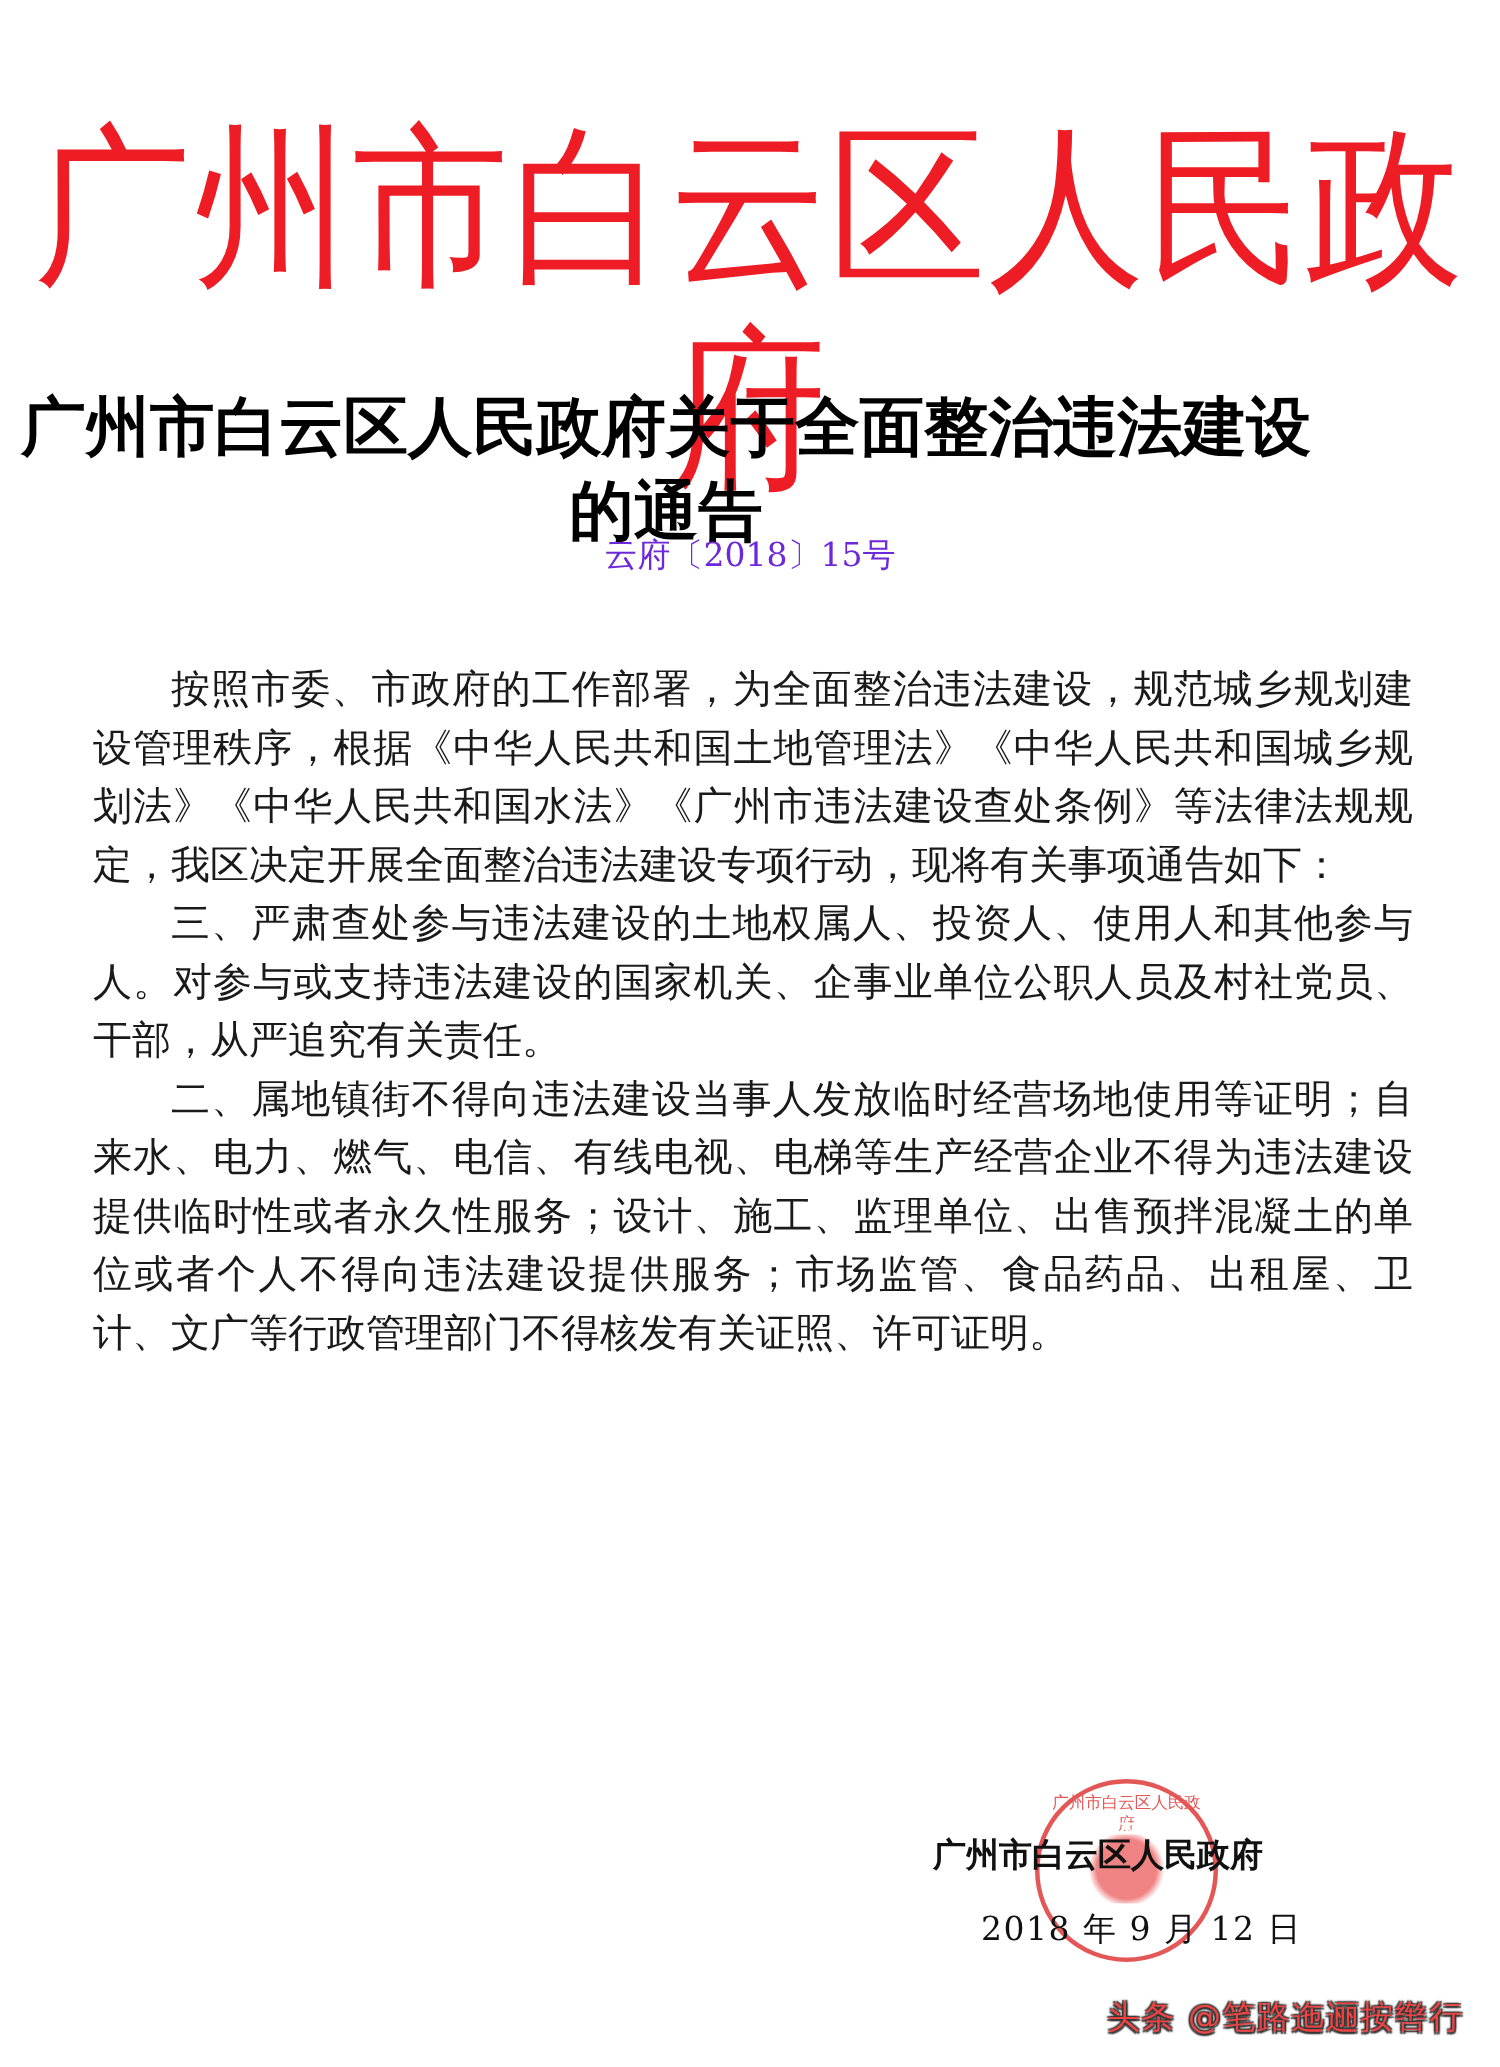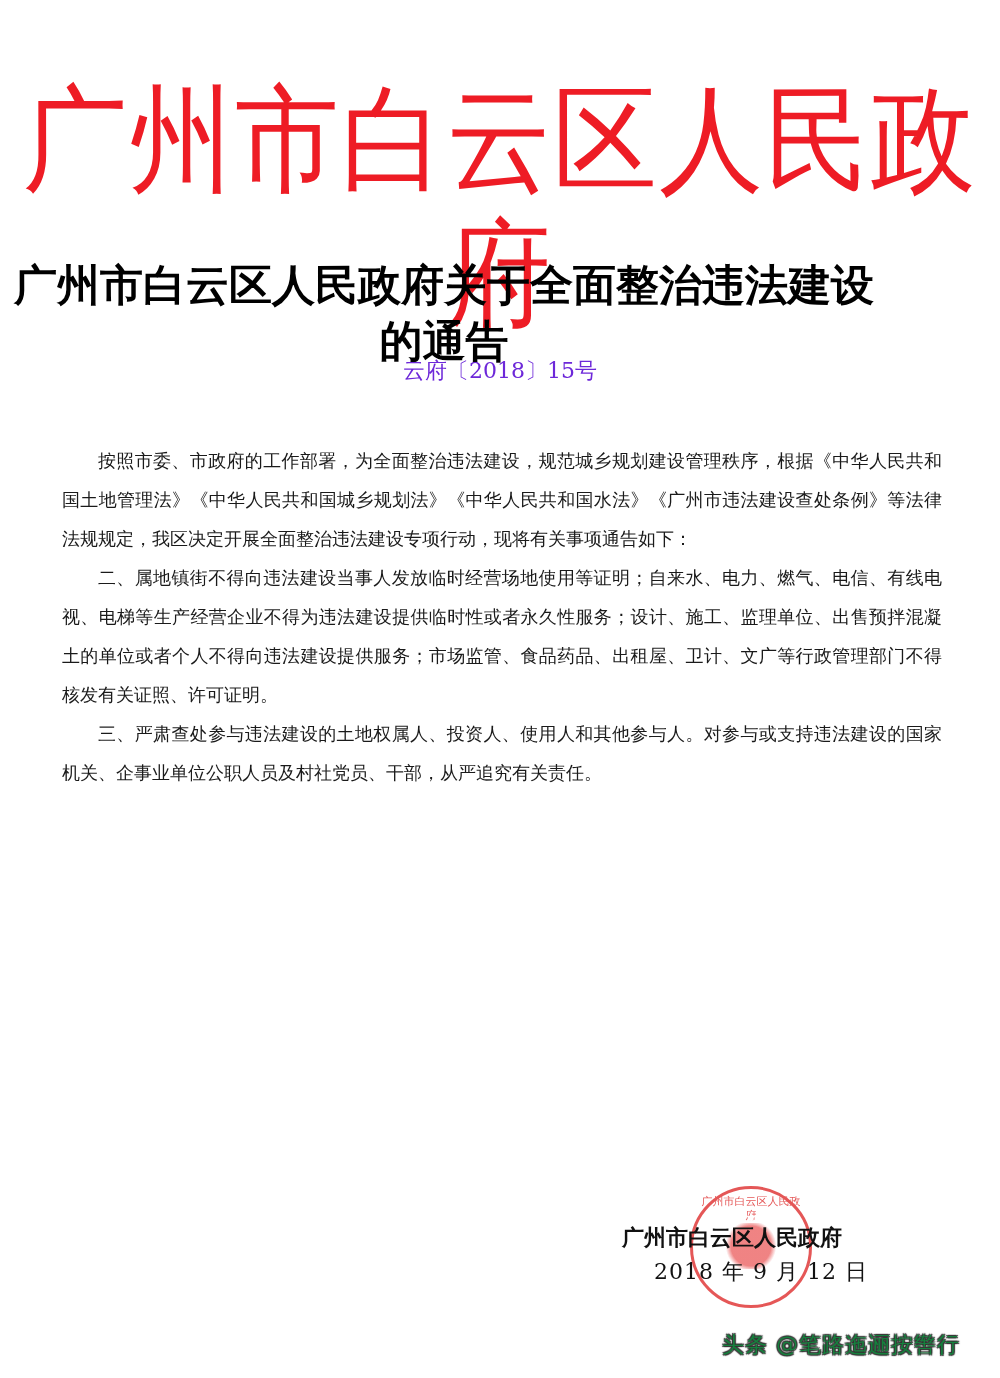--- a/index.html
+++ b/index.html
@@ -16,66 +16,66 @@
     position: absolute; left: 0; top: 258px; width: 888px; text-align: center;
     font-size: 43px; font-weight: bold; line-height: 56px; color: #000000;
     font-family: "Liberation Serif", "DejaVu Serif", serif; letter-spacing: 0px;
   }
   .doc-number {
     position: absolute; left: 0; top: 356px; width: 1000px; text-align: center;
     font-size: 22px; line-height: 30px; color: #6d28d9;
   }
   .body-text {
     position: absolute; left: 62px; top: 441px; width: 880px;
-    font-size: 18px; line-height: 39px; color: #1a1a1a; text-align: justify;
+    font-size: 26px; line-height: 39px; color: #1a1a1a; text-align: justify;
   }
   .para { margin: 0; text-indent: 2em; }
   .signature {
     position: absolute; left: 622px; top: 1222px; width: 260px;
     font-size: 22px; line-height: 30px; color: #111; z-index: 2;
   }
   .sig-org { display: block; font-weight: bold; }
-  .sig-date { display: block; margin-top: 5px; padding-left: 32px; letter-spacing: 1px; }
+  .sig-date { display: block; margin-top: 20px; padding-left: 32px; letter-spacing: 1px; }
   .seal {
     position: absolute; left: 690px; top: 1186px; width: 116px; height: 116px;
     border: 3px solid #e03a3a; border-radius: 50%; z-index: 1; opacity: 0.85;
   }
   .seal-inner {
     position: absolute; left: 30px; top: 34px; width: 56px; height: 46px;
     background: radial-gradient(circle at 50% 50%, #e84a4a 0%, #e84a4a 55%, transparent 70%);
     opacity: 0.8;
   }
   .seal-star {
     position: absolute; left: 0; top: 20px; width: 116px; text-align: center; color: #ffffff;
     font-size: 14px; line-height: 16px; z-index: 2;
   }
   .seal-ring-text {
     position: absolute; left: 8px; top: 6px; width: 100px; text-align: center;
     font-size: 11px; color: #e03a3a; line-height: 14px;
   }
   .watermark {
-    position: absolute; right: 40px; top: 1330px;
+    position: absolute; right: 24px; top: 1330px;
     font-family: "DejaVu Sans", "Liberation Sans", sans-serif; font-size: 22px;
-    color: #15803d; text-shadow: 1px 1px 1px #333, -1px -1px 1px #333, 1px -1px 1px #333, -1px 1px 1px #333;
+    color: #ef4444; text-shadow: 1px 1px 1px #333, -1px -1px 1px #333, 1px -1px 1px #333, -1px 1px 1px #333;
     letter-spacing: 1px;
   }
 </style>
 </head>
 <body>
 
 <div class="masthead">广州市白云区人民政府</div>
 
 <div class="doc-title">广州市白云区人民政府关于全面整治违法建设的通告</div>
 
 <div class="doc-number">云府〔2018〕15号</div>
 
 <div class="body-text">
   <p class="para">按照市委、市政府的工作部署，为全面整治违法建设，规范城乡规划建设管理秩序，根据《中华人民共和国土地管理法》《中华人民共和国城乡规划法》《中华人民共和国水法》《广州市违法建设查处条例》等法律法规规定，我区决定开展全面整治违法建设专项行动，现将有关事项通告如下：</p>
+  <p class="para">三、严肃查处参与违法建设的土地权属人、投资人、使用人和其他参与人。对参与或支持违法建设的国家机关、企事业单位公职人员及村社党员、干部，从严追究有关责任。</p>
   <p class="para">二、属地镇街不得向违法建设当事人发放临时经营场地使用等证明；自来水、电力、燃气、电信、有线电视、电梯等生产经营企业不得为违法建设提供临时性或者永久性服务；设计、施工、监理单位、出售预拌混凝土的单位或者个人不得向违法建设提供服务；市场监管、食品药品、出租屋、卫计、文广等行政管理部门不得核发有关证照、许可证明。</p>
-  <p class="para">三、严肃查处参与违法建设的土地权属人、投资人、使用人和其他参与人。对参与或支持违法建设的国家机关、企事业单位公职人员及村社党员、干部，从严追究有关责任。</p>
 </div>
 
 <div class="seal">
   <div class="seal-ring-text">广州市白云区人民政府</div>
   <div class="seal-inner"></div>
   <div class="seal-star">★</div>
 </div>
 
 <div class="signature">
   <span class="sig-org">广州市白云区人民政府</span>

